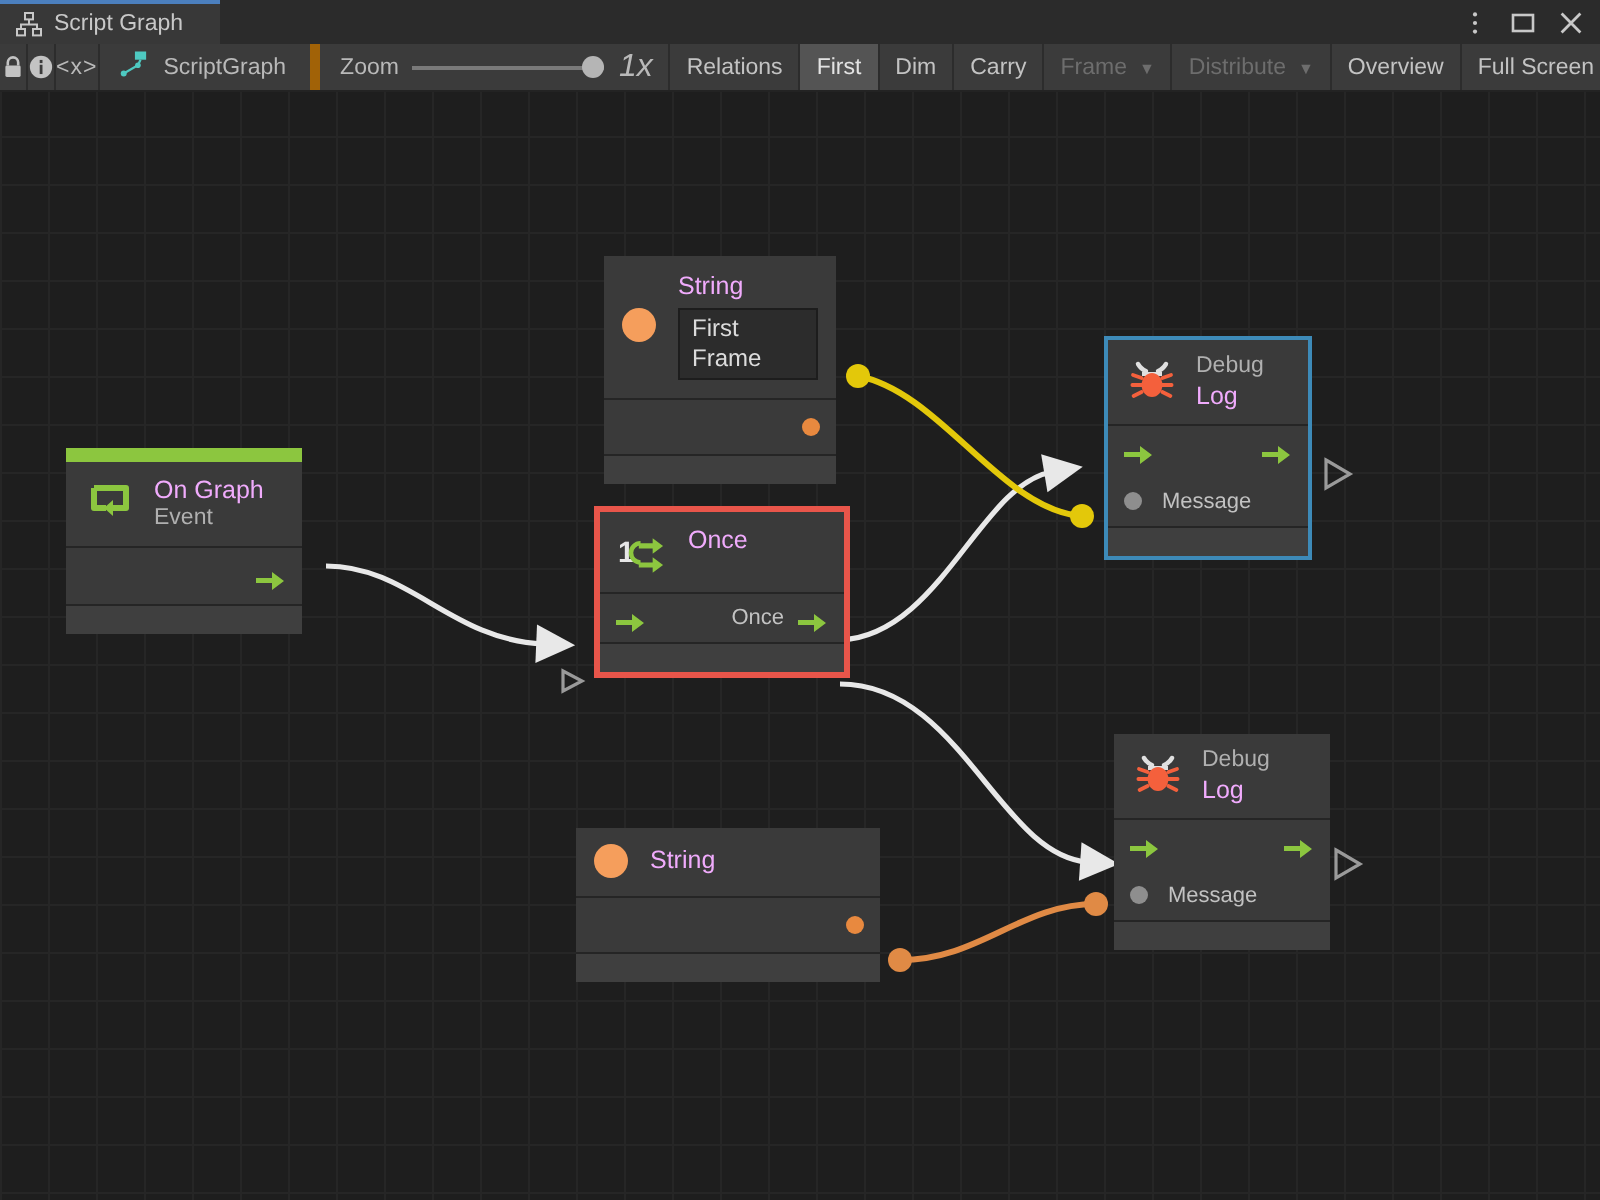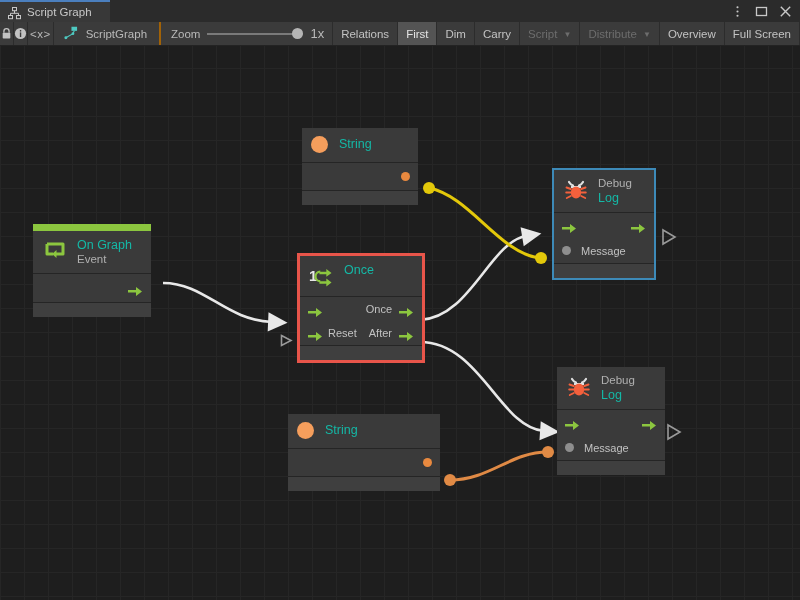--- a/index.html
+++ b/index.html
@@ -35,35 +35,35 @@
     border-bottom: 1px solid #232323;
     font-size: 11.5px; color: #c3c3c3;
   }
   .tb-icon-btn {
     display: flex; align-items: center; justify-content: center;
     width: 30px; border-right: 1px solid #2c2c2c; background: #3b3b3b;
   }
   .tb-icon-btn.wide { width: 72px; }
   .tb-graphname {
     display: flex; align-items: center; gap: 8px; padding: 0 12px 0 10px;
-    border-right: 2px solid #a16207;
+    border-right: 5px solid #a16207;
   }
   .tb-graphname .label { color: #b9b9b9; font-size: 11.5px; }
   .tb-zoom {
     display: flex; align-items: center; gap: 7px; padding: 0 8px 0 10px;
     border-right: 1px solid #2c2c2c;
   }
   .tb-zoom .zlabel { color: #b9b9b9; font-size: 11.5px; }
   .slider { position: relative; width: 96px; height: 14px; display:flex; align-items:center; }
   .slider .track { position:absolute; left:0; right:0; height: 2px; background: #7a7a7a; }
   .slider .knob {
     position: absolute; right: 0; width: 11px; height: 11px; border-radius: 50%;
     background: #b5b5b5;
   }
-  .tb-zoom .zval { color: #b9b9b9; font-size: 13px; }
+  .tb-zoom .zval { color: #b9b9b9; font-size: 16px; font-style: italic; }
   .tb-btn {
     display: flex; align-items: center; padding: 0 8px;
     border-right: 1px solid #2c2c2c; color: #c3c3c3; font-size: 11.5px;
     white-space: nowrap;
   }
   .tb-btn.active { background: #545454; color: #e3e3e3; }
   .tb-btn.disabled { color: #6d6d6d; }
   .caret { margin-left: 6px; font-size: 8px; line-height: 1; position: relative; top: 1px; }
 
   
@@ -79,21 +79,21 @@
     background-position: 0 -2px, 0 -2px, 0 -2px, 0 -2px;
     overflow: hidden;
   }
   .wires { position: absolute; left: 0; top: 0; width: 800px; height: 554px; pointer-events: none; }
 
   
   .node { position: absolute; background: #3a3a3a; }
   .node-accent { height: 7px; width: 100%; }
   .node-head { display: flex; gap: 9px; padding: 7px 9px 7px 9px; }
   .node-head-text { display: flex; flex-direction: column; line-height: 1.18; }
-  .node-title { font-size: 12.5px; color: #14b8a6; }
+  .node-title { font-size: 12.5px; color: #f0abfc; }
   .node-sub { font-size: 11.5px; color: #b0b0b0; }
   .node-divider { height: 1px; background: #252525; }
   .node-body { padding: 0; }
   .port-row { display: flex; align-items: center; height: 21px; padding: 0 8px; }
   .port-row .spacer { flex: 1; }
   .port-label { font-size: 11px; color: #c2c2c2; }
   .node-foot { height: 14px; background: #3f3f3f; }
   .node.selected-red { outline: 3px solid #e8554a; }
   .node.selected-blue { outline: 2px solid #3d8ab8; }
 
@@ -187,21 +187,21 @@
         <span class="knob"></span>
       </span>
       <span class="zval">1x</span>
     </div>
 
     <div class="tb-btn">Relations</div>
     <div class="tb-btn active">First</div>
     <div class="tb-btn">Dim</div>
     <div class="tb-btn">Carry</div>
     <div class="tb-btn disabled">
-      <span>Script</span>
+      <span>Frame</span>
       <span class="caret">▼</span>
     </div>
     <div class="tb-btn disabled">
       <span>Distribute</span>
       <span class="caret">▼</span>
     </div>
     <div class="tb-btn">Overview</div>
     <div class="tb-btn">Full Screen</div>
   </div>
 
@@ -257,20 +257,21 @@
       </div>
       <div class="node-divider"></div>
       <div class="node-foot"></div>
     </div>
 
     <div class="node" style="left:302px; top:82px; width:116px;">
       <div class="str-head">
         <span class="dot-orange-big"></span>
         <span class="str-head-text">
           <span class="node-title">String</span>
+          <span class="value-field">First Frame</span>
         </span>
       </div>
       <div class="node-divider"></div>
       <div class="node-body">
         <div class="port-row" style="height:27px;">
           <span class="spacer"></span>
           <span class="dot-orange-small"></span>
         </div>
       </div>
       <div class="node-divider"></div>
@@ -294,35 +295,20 @@
       <div class="node-divider"></div>
       <div class="node-body">
         <div class="port-row" style="height:24px;">
           <span class="arrow-green">
             <svg viewBox="0 0 15 11" width="15" height="11">
                 <path d="M0 4 h8 V1 l6 4.5 -6 4.5 V6.5 H0 Z" fill="#8cc63f"></path>
               </svg>
           </span>
           <span class="spacer"></span>
           <span class="port-label" style="margin-right:7px;">Once</span>
-          <span class="arrow-green">
-            <svg viewBox="0 0 15 11" width="15" height="11">
-                <path d="M0 4 h8 V1 l6 4.5 -6 4.5 V6.5 H0 Z" fill="#8cc63f"></path>
-              </svg>
-          </span>
-        </div>
-        <div class="port-row" style="height:24px;">
-          <span class="arrow-green">
-            <svg viewBox="0 0 15 11" width="15" height="11">
-                <path d="M0 4 h8 V1 l6 4.5 -6 4.5 V6.5 H0 Z" fill="#8cc63f"></path>
-              </svg>
-          </span>
-          <span class="port-label" style="margin-left:5px;">Reset</span>
-          <span class="spacer"></span>
-          <span class="port-label" style="margin-right:7px;">After</span>
           <span class="arrow-green">
             <svg viewBox="0 0 15 11" width="15" height="11">
                 <path d="M0 4 h8 V1 l6 4.5 -6 4.5 V6.5 H0 Z" fill="#8cc63f"></path>
               </svg>
           </span>
         </div>
       </div>
       <div class="node-divider"></div>
       <div class="node-foot"></div>
     </div>

